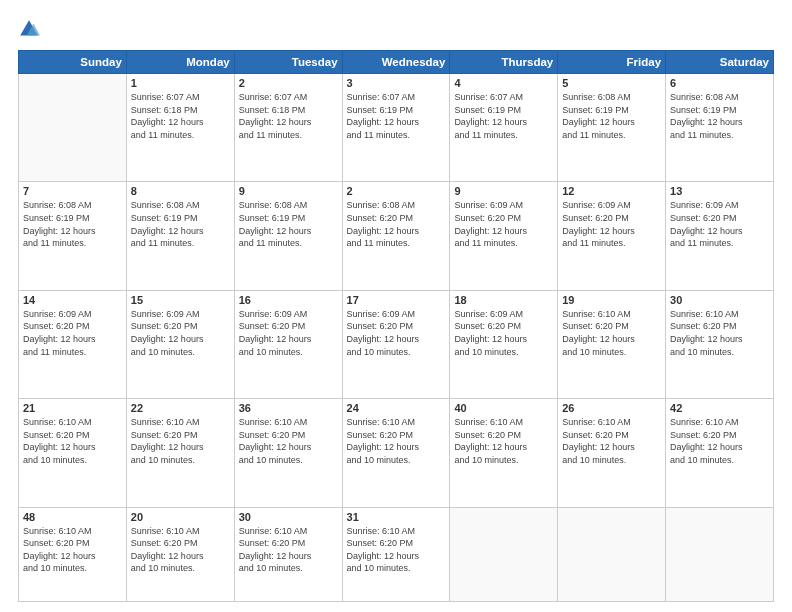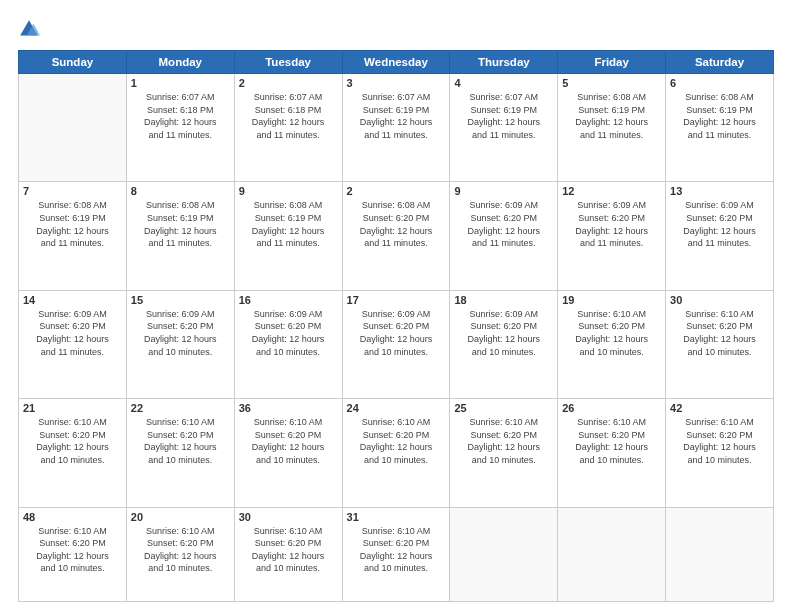--- a/index.html
+++ b/index.html
@@ -62,21 +62,21 @@
       border-collapse: collapse;
       width: 100%;
       table-layout: fixed;
     }
     .calendar th {
       background: #2a6db5;
       color: #fff;
       font-size: 11.5px;
       font-weight: bold;
       padding: 5px 4px;
-      text-align: center;
+      text-align: right;
       border: 1px solid #2060a0;
     }
     .calendar td {
       border: 1px solid #ccc;
       vertical-align: top;
       padding: 3px 4px;
       font-size: 9.5px;
       color: #333;
       background: #fff;
       height: 82px;
@@ -88,21 +88,20 @@
       font-size: 11px;
       font-weight: bold;
       color: #333;
       display: block;
       margin-bottom: 2px;
     }
     .day-info {
       font-size: 9px;
       color: #444;
       line-height: 1.4;
-      text-align: center;
     }
     .last-row td {
       height: 70px;
     }
   </style>
 </head>
 <body>
 
 <div class="page">
   <div class="header">
@@ -305,21 +304,21 @@
 and 10 minutes.</div>
           </td>
           <td>
             <span class="day-number">24</span>
             <div class="day-info" style="white-space: pre-line;">Sunrise: 6:10 AM
 Sunset: 6:20 PM
 Daylight: 12 hours
 and 10 minutes.</div>
           </td>
           <td>
-            <span class="day-number">25</span>
+            <span class="day-number">40</span>
             <div class="day-info" style="white-space: pre-line;">Sunrise: 6:10 AM
 Sunset: 6:20 PM
 Daylight: 12 hours
 and 10 minutes.</div>
           </td>
           <td>
             <span class="day-number">26</span>
             <div class="day-info" style="white-space: pre-line;">Sunrise: 6:10 AM
 Sunset: 6:20 PM
 Daylight: 12 hours

